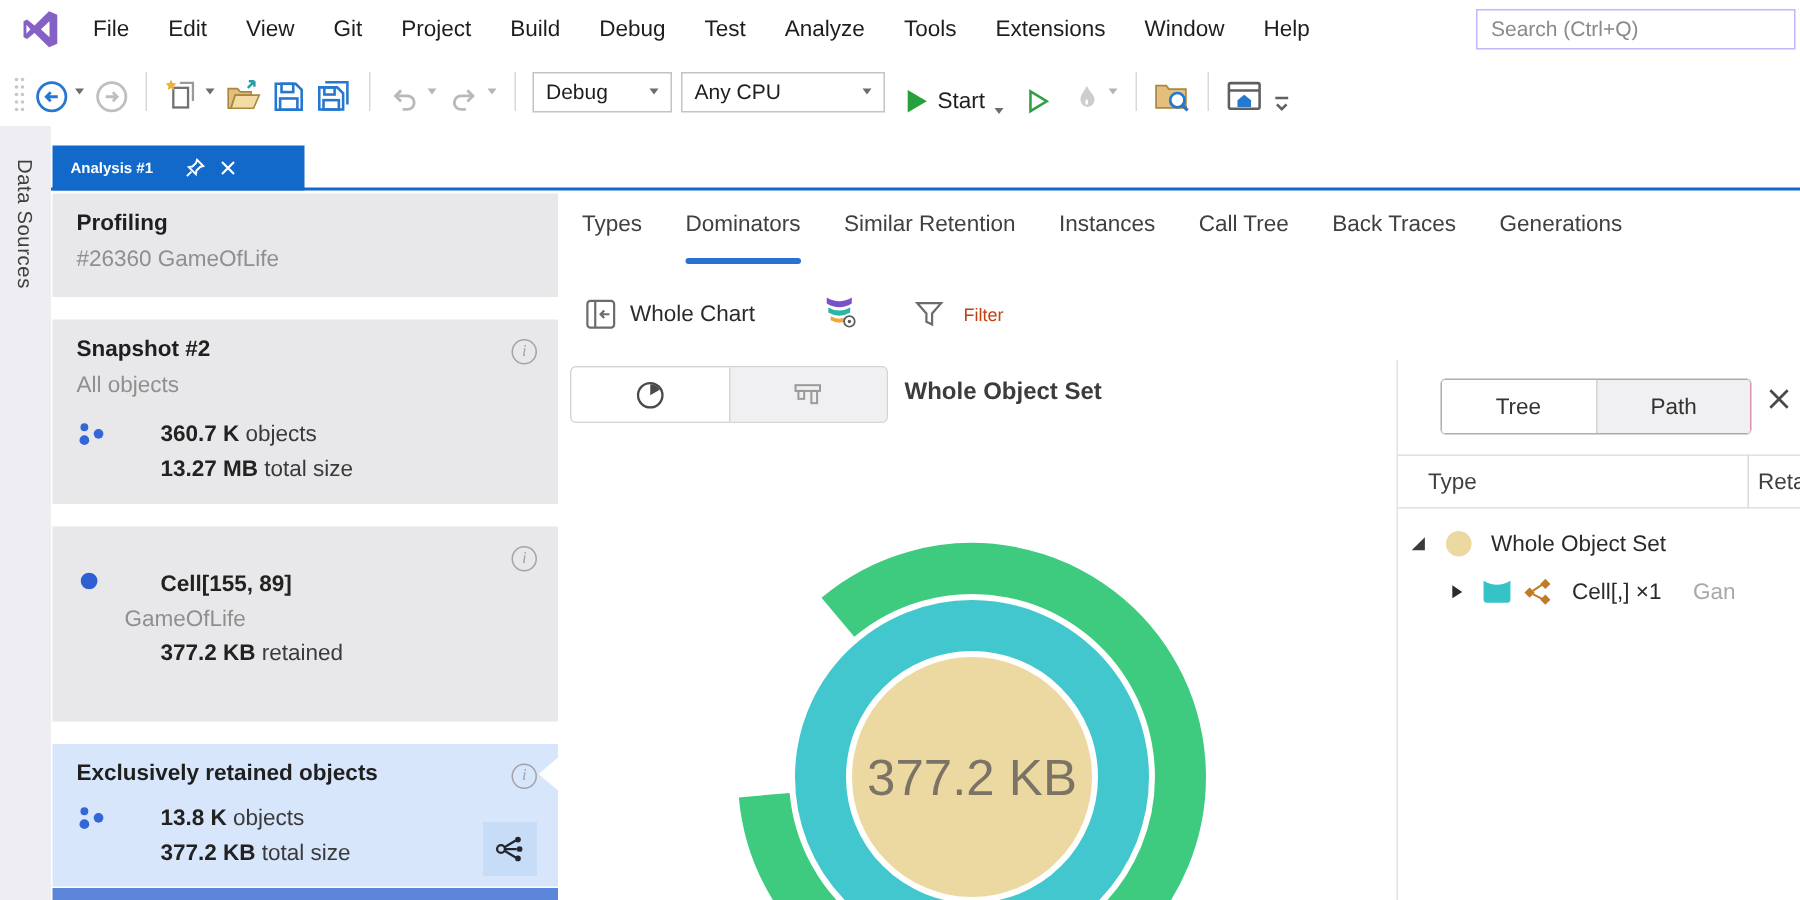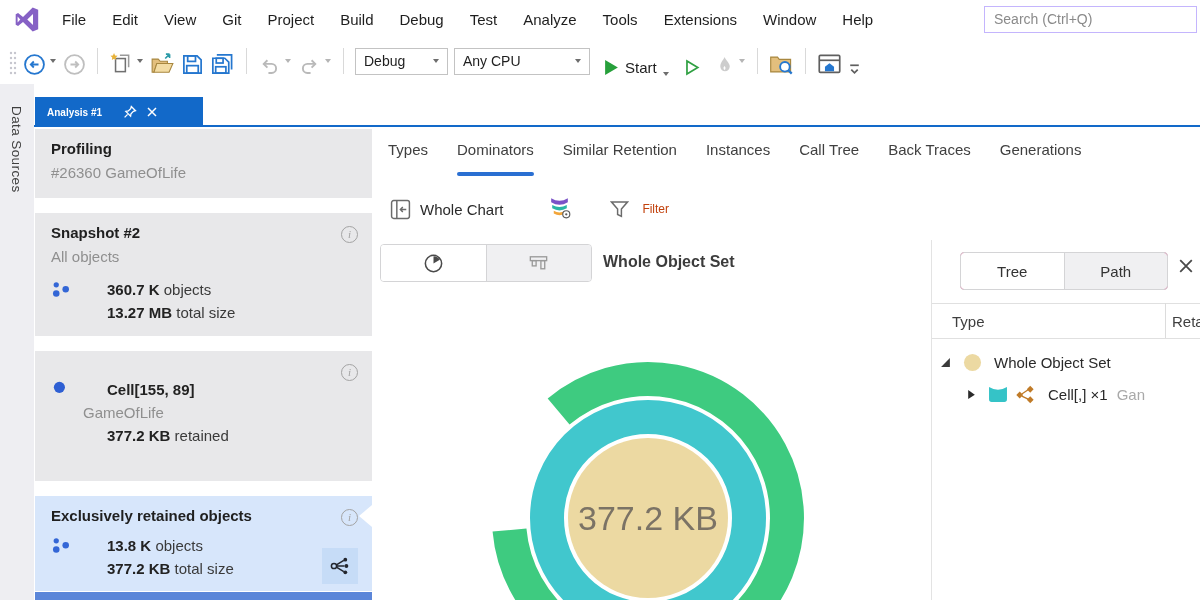--- a/index.html
+++ b/index.html
@@ -68,21 +68,21 @@
   .rp-toggle { position:absolute; left:947px; top:168px; width:208px; height:38px; border:1px solid #d4d4d6; border-radius:4px; display:flex; overflow:hidden; background:#be185d;margin-left:13px; }
   .rp-toggle .tg-txt { font-size:15px; color:#333; }
   .rp-close { position:absolute; left:1177px; top:173px; width:18px; height:18px; }
   .rp-head-top { position:absolute; left:932px; top:219px; right:0; height:1px; background:#e0e0e0; }
   .rp-head-bottom { position:absolute; left:932px; top:254px; right:0; height:1px; background:#e0e0e0; }
   .rp-col-div { position:absolute; left:1165px; top:219px; width:1px; height:36px; background:#dcdcdc; }
   .rp-col-type { position:absolute; left:952px; top:229px; font-size:15px; color:#3f3f3f; }
   .rp-col-ret { position:absolute; left:1172px; top:229px; width:28px; overflow:hidden; font-size:15px; color:#3f3f3f; white-space:nowrap; }
   .tree-row { position:absolute; left:932px; width:233px; height:32px; display:flex; align-items:center; overflow:hidden; white-space:nowrap; }
   .tree-row .lbl { font-size:15px; color:#2a2a2a; margin-left:12px; }
-  .tree-row .sfx { font-size:15px; color:#a9a9a9; margin-left:9px; }
+  .tree-row .sfx { font-size:15px; color:#a9a9a9; margin-left:21px; }
 </style>
 </head>
 <body>
 
 <div class="root">
 
   <div class="menubar">
     <span class="vs-logo">
       <svg viewBox="0 0 24 24" width="27" height="27">
           <path fill="#8661c5" fill-rule="evenodd" d="M16.6 1.4 L21.5 3.4 V20.6 L16.6 22.6 L8 14.2 L3.6 17.8 L1.5 16.7 V7.3 L3.6 6.2 L8 9.8 Z M3.2 9.4 L5.6 12 L3.2 14.6 Z M16.9 7.2 L11.8 12 L16.9 16.8 Z"></path>

